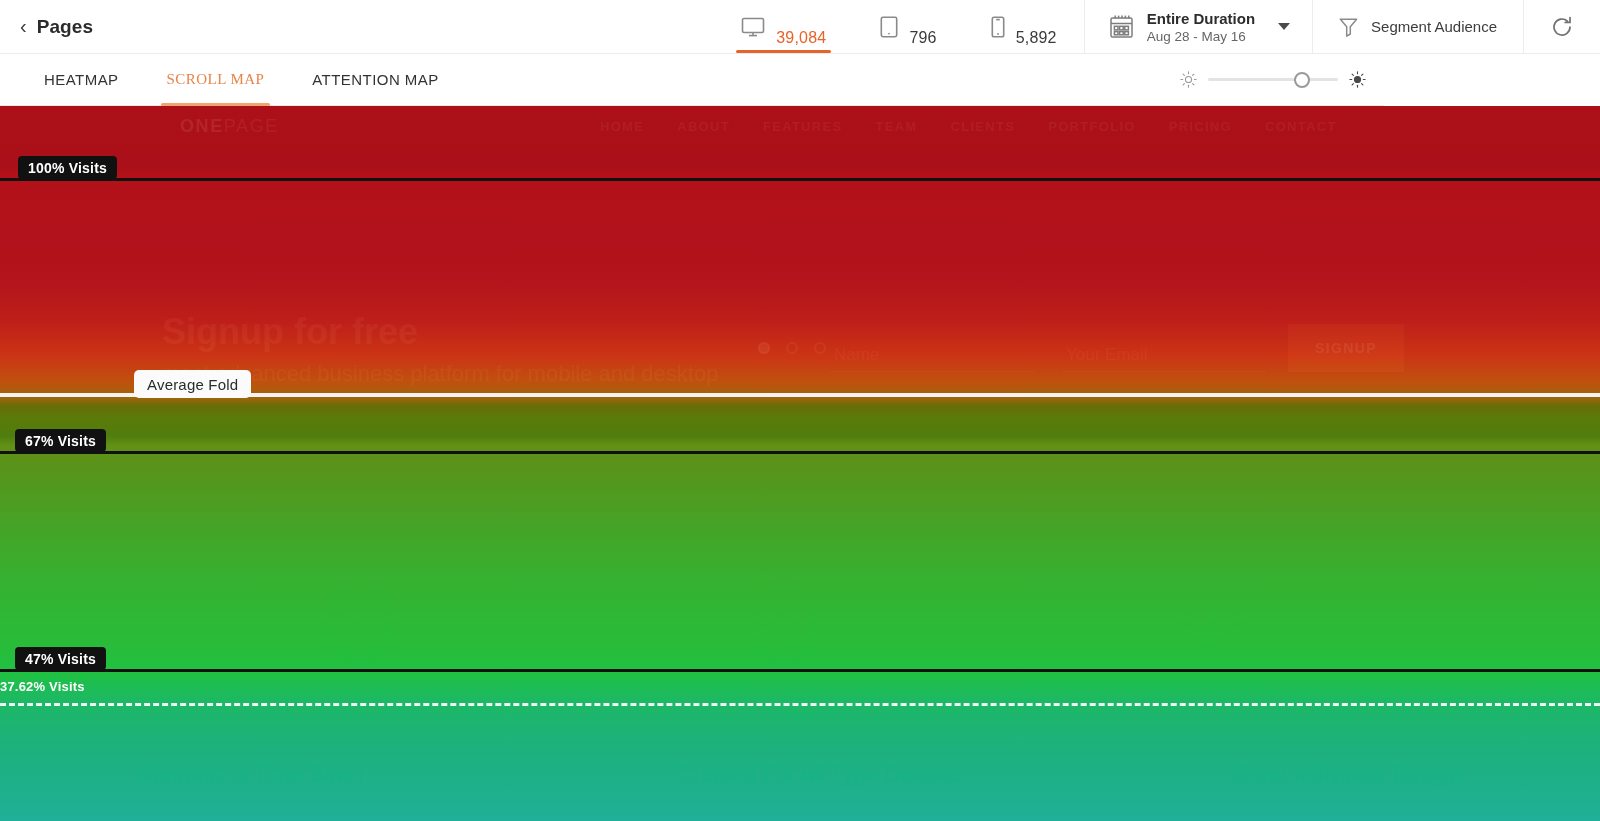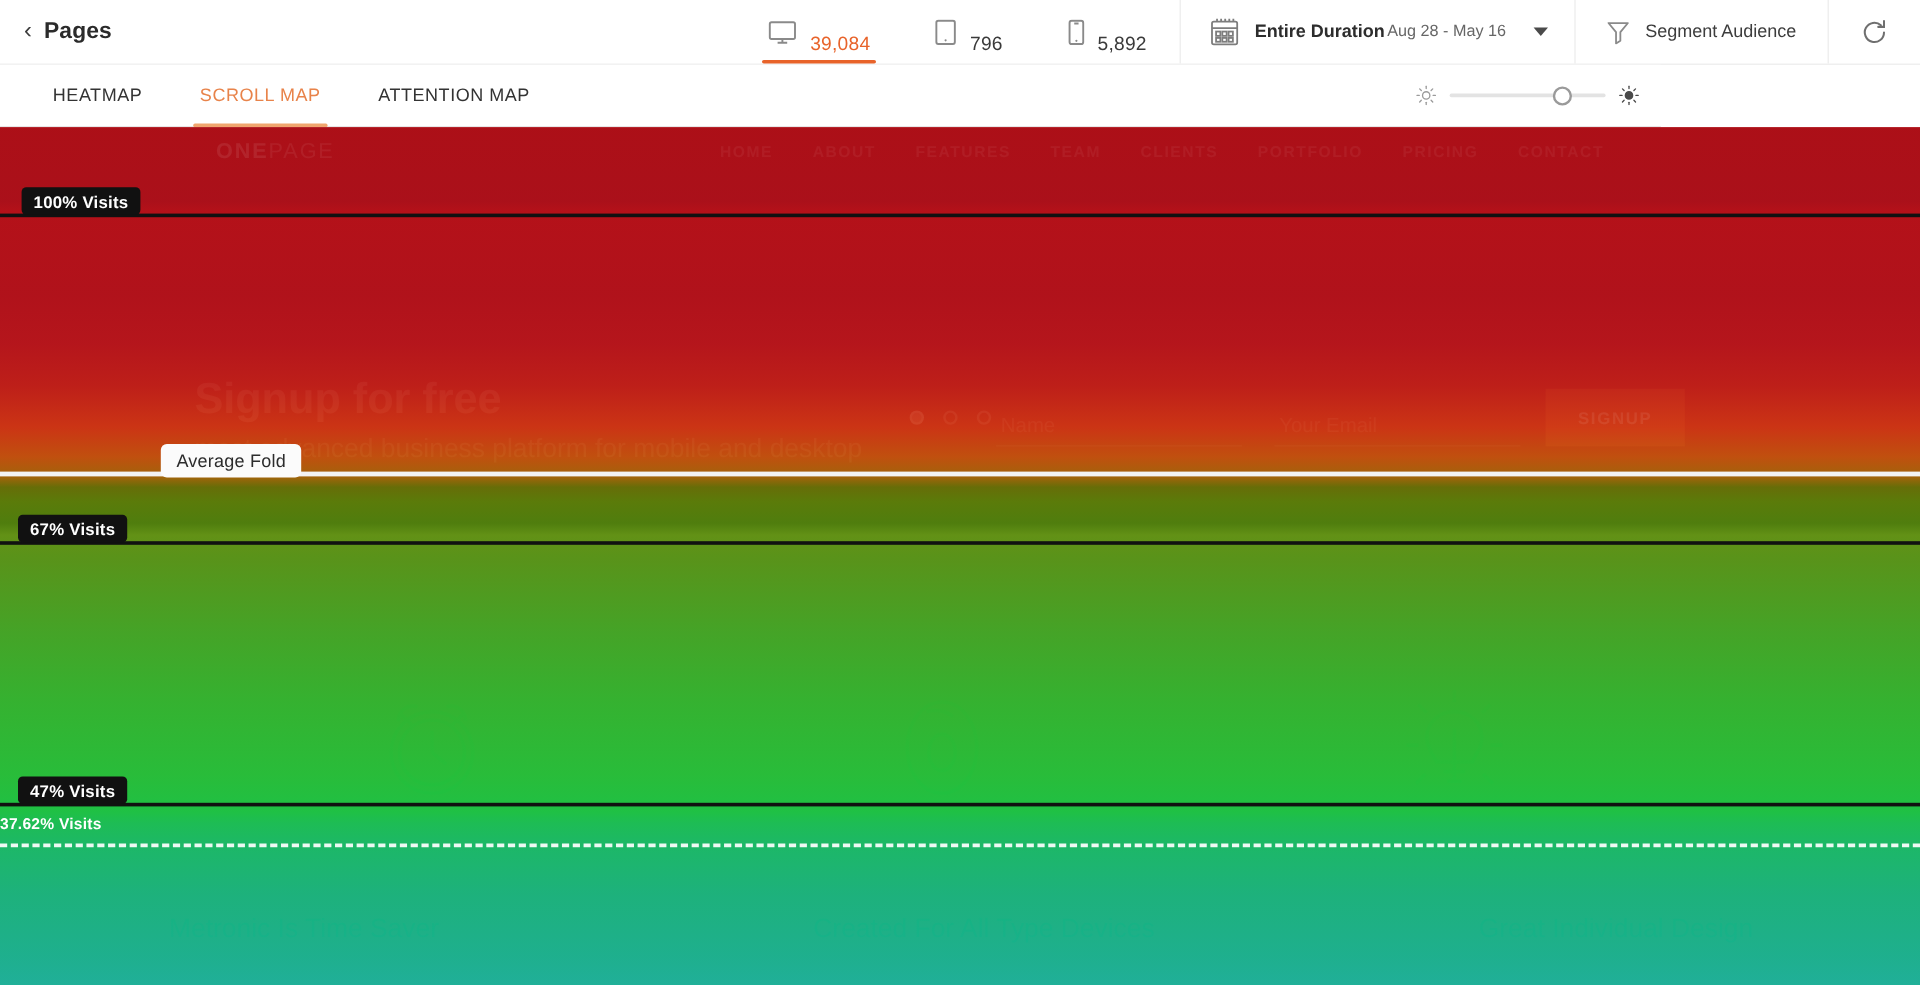--- a/index.html
+++ b/index.html
@@ -52,21 +52,21 @@
   }
   .ico { display:block; }
   .ico svg { display:block; }
 
   .vsep { width:1px; background:#ececec; align-self:stretch; }
 
   .date-box {
     display:flex; align-items:center; gap:13px;
     padding:0 22px 0 24px; cursor:pointer;
   }
-  .date-texts { display:flex; flex-direction:row; gap:2px; }
+  .date-texts { display:flex; flex-direction:column; gap:2px; }
   .date-main { font-size:15px; font-weight:bold; color:#2d2d2d; }
   .date-sub  { font-size:13.5px; color:#666; }
   .caret {
     width:0;height:0;border-left:6px solid transparent;
     border-right:6px solid transparent;border-top:7px solid #4a4a4a;
     margin-left:10px;
   }
 
   .segment-box {
     display:flex; align-items:center; gap:13px;
@@ -87,21 +87,21 @@
     background:#fff; position:relative;
   }
   .tabs { display:flex; align-items:center; height:100%; padding-left:20px; }
   .tab {
     position:relative; height:100%;
     display:flex; align-items:center;
     padding:0 24px;
     font-size:15px; letter-spacing:.45px;
     color:#333; cursor:pointer;
   }
-  .tab.active { color:#e8834a; }
+  .tab.active { color:#e8834a;font-family:Liberation Serif, serif; }
   .tab.active::after {
     content:""; position:absolute; left:18px; right:18px; bottom:-1px;
     height:3px; background:#f0a56e; border-radius:2px;
   }
 
   .slider-wrap {
     position:absolute; right:18px; top:0; bottom:0;
     display:flex; align-items:center; gap:0;
   }
   .slider-track-wrap {

